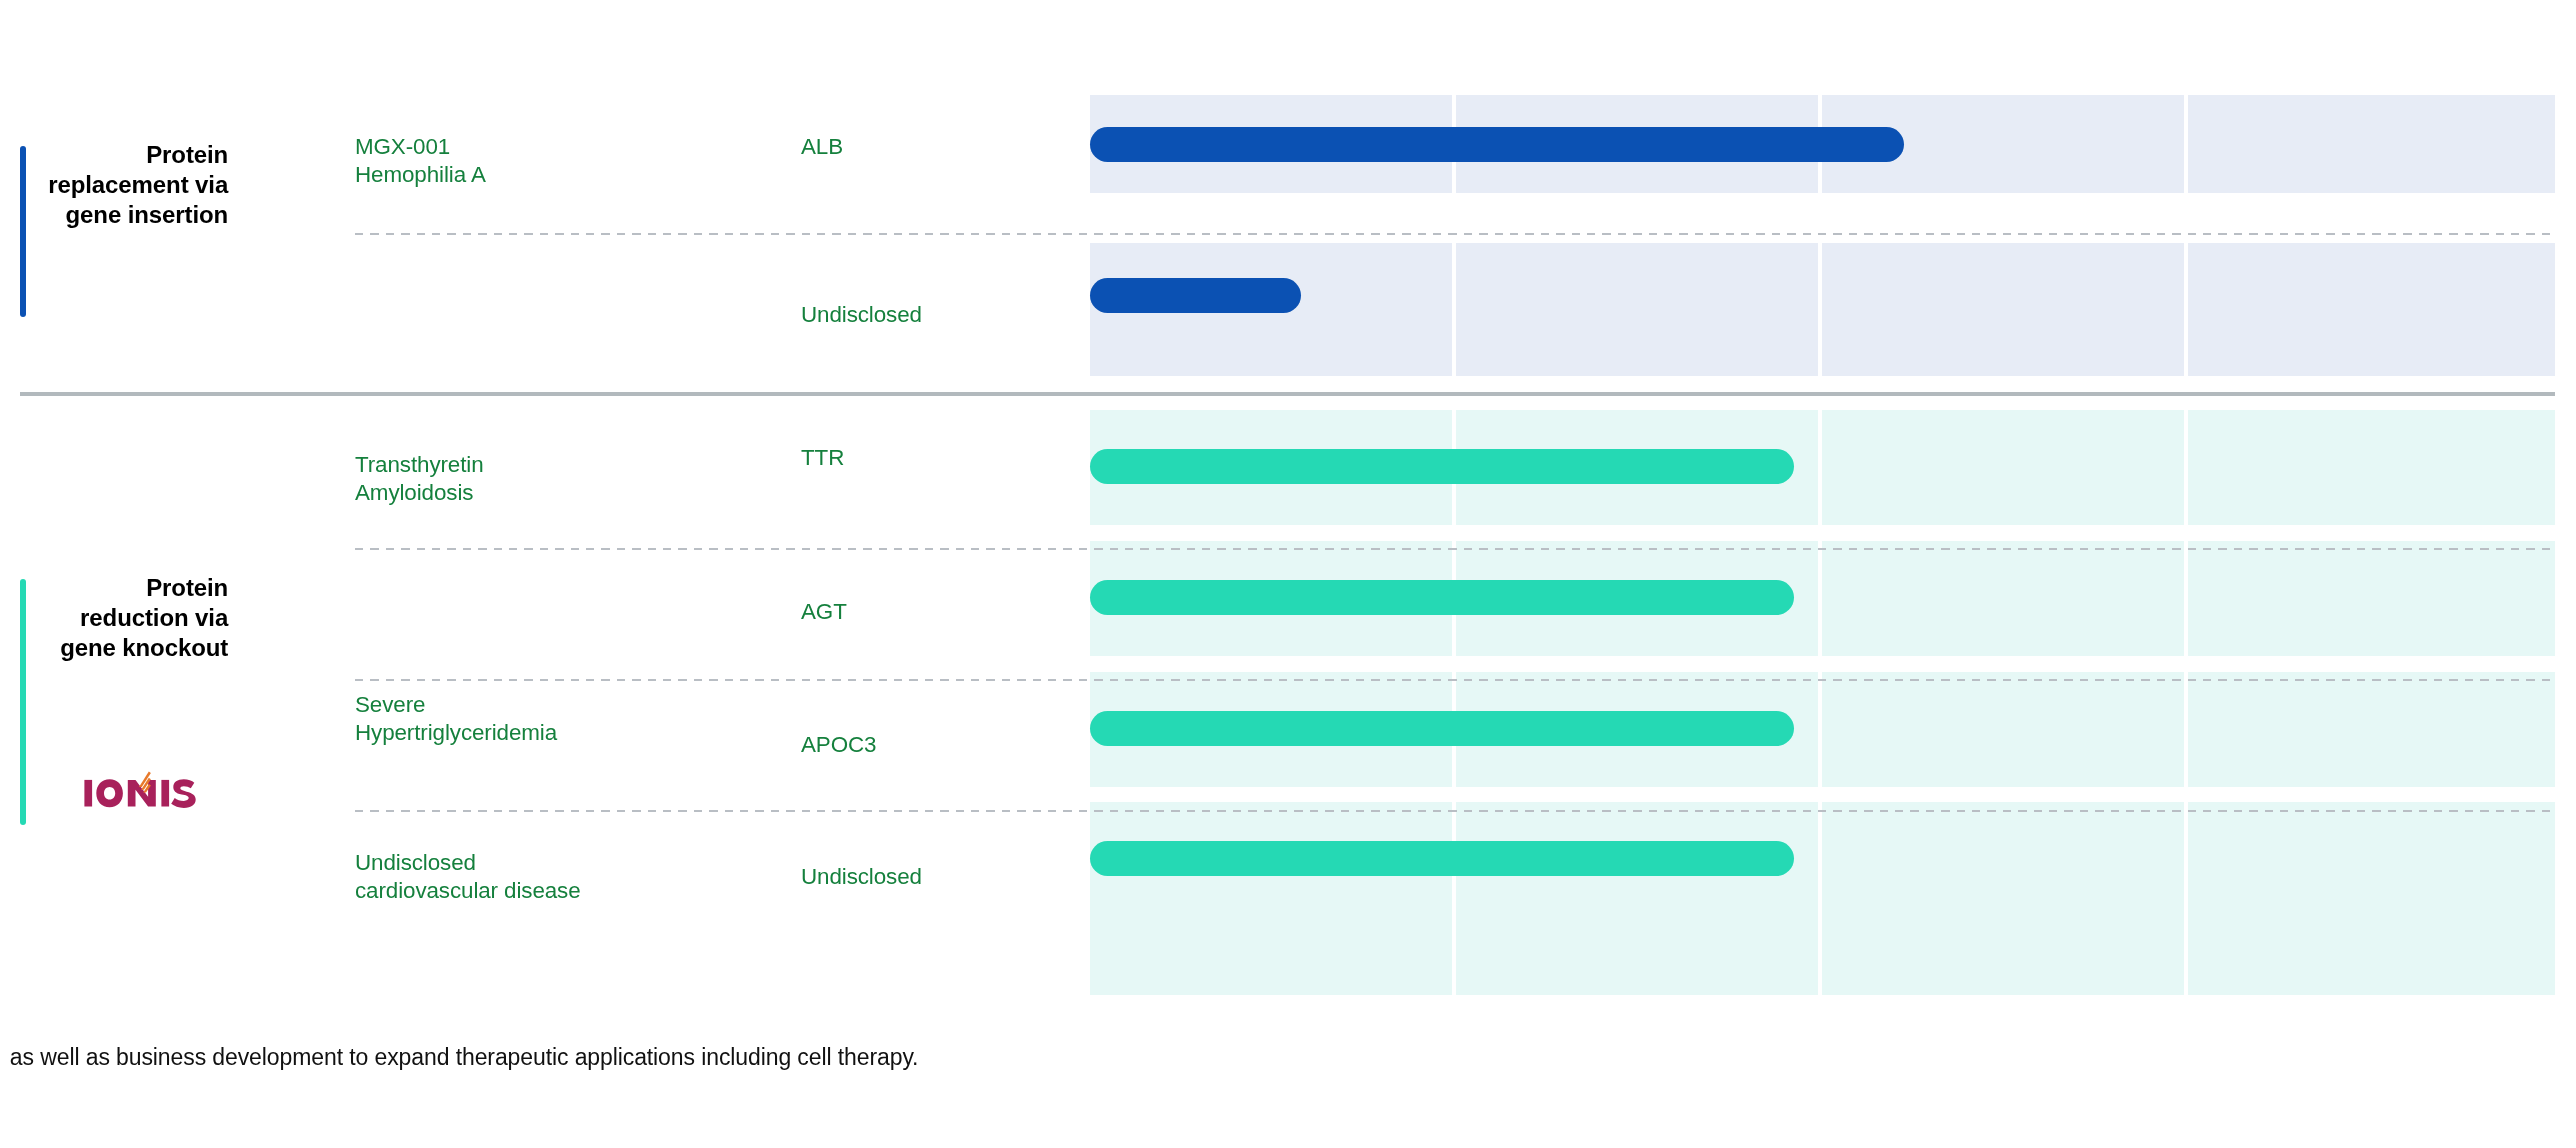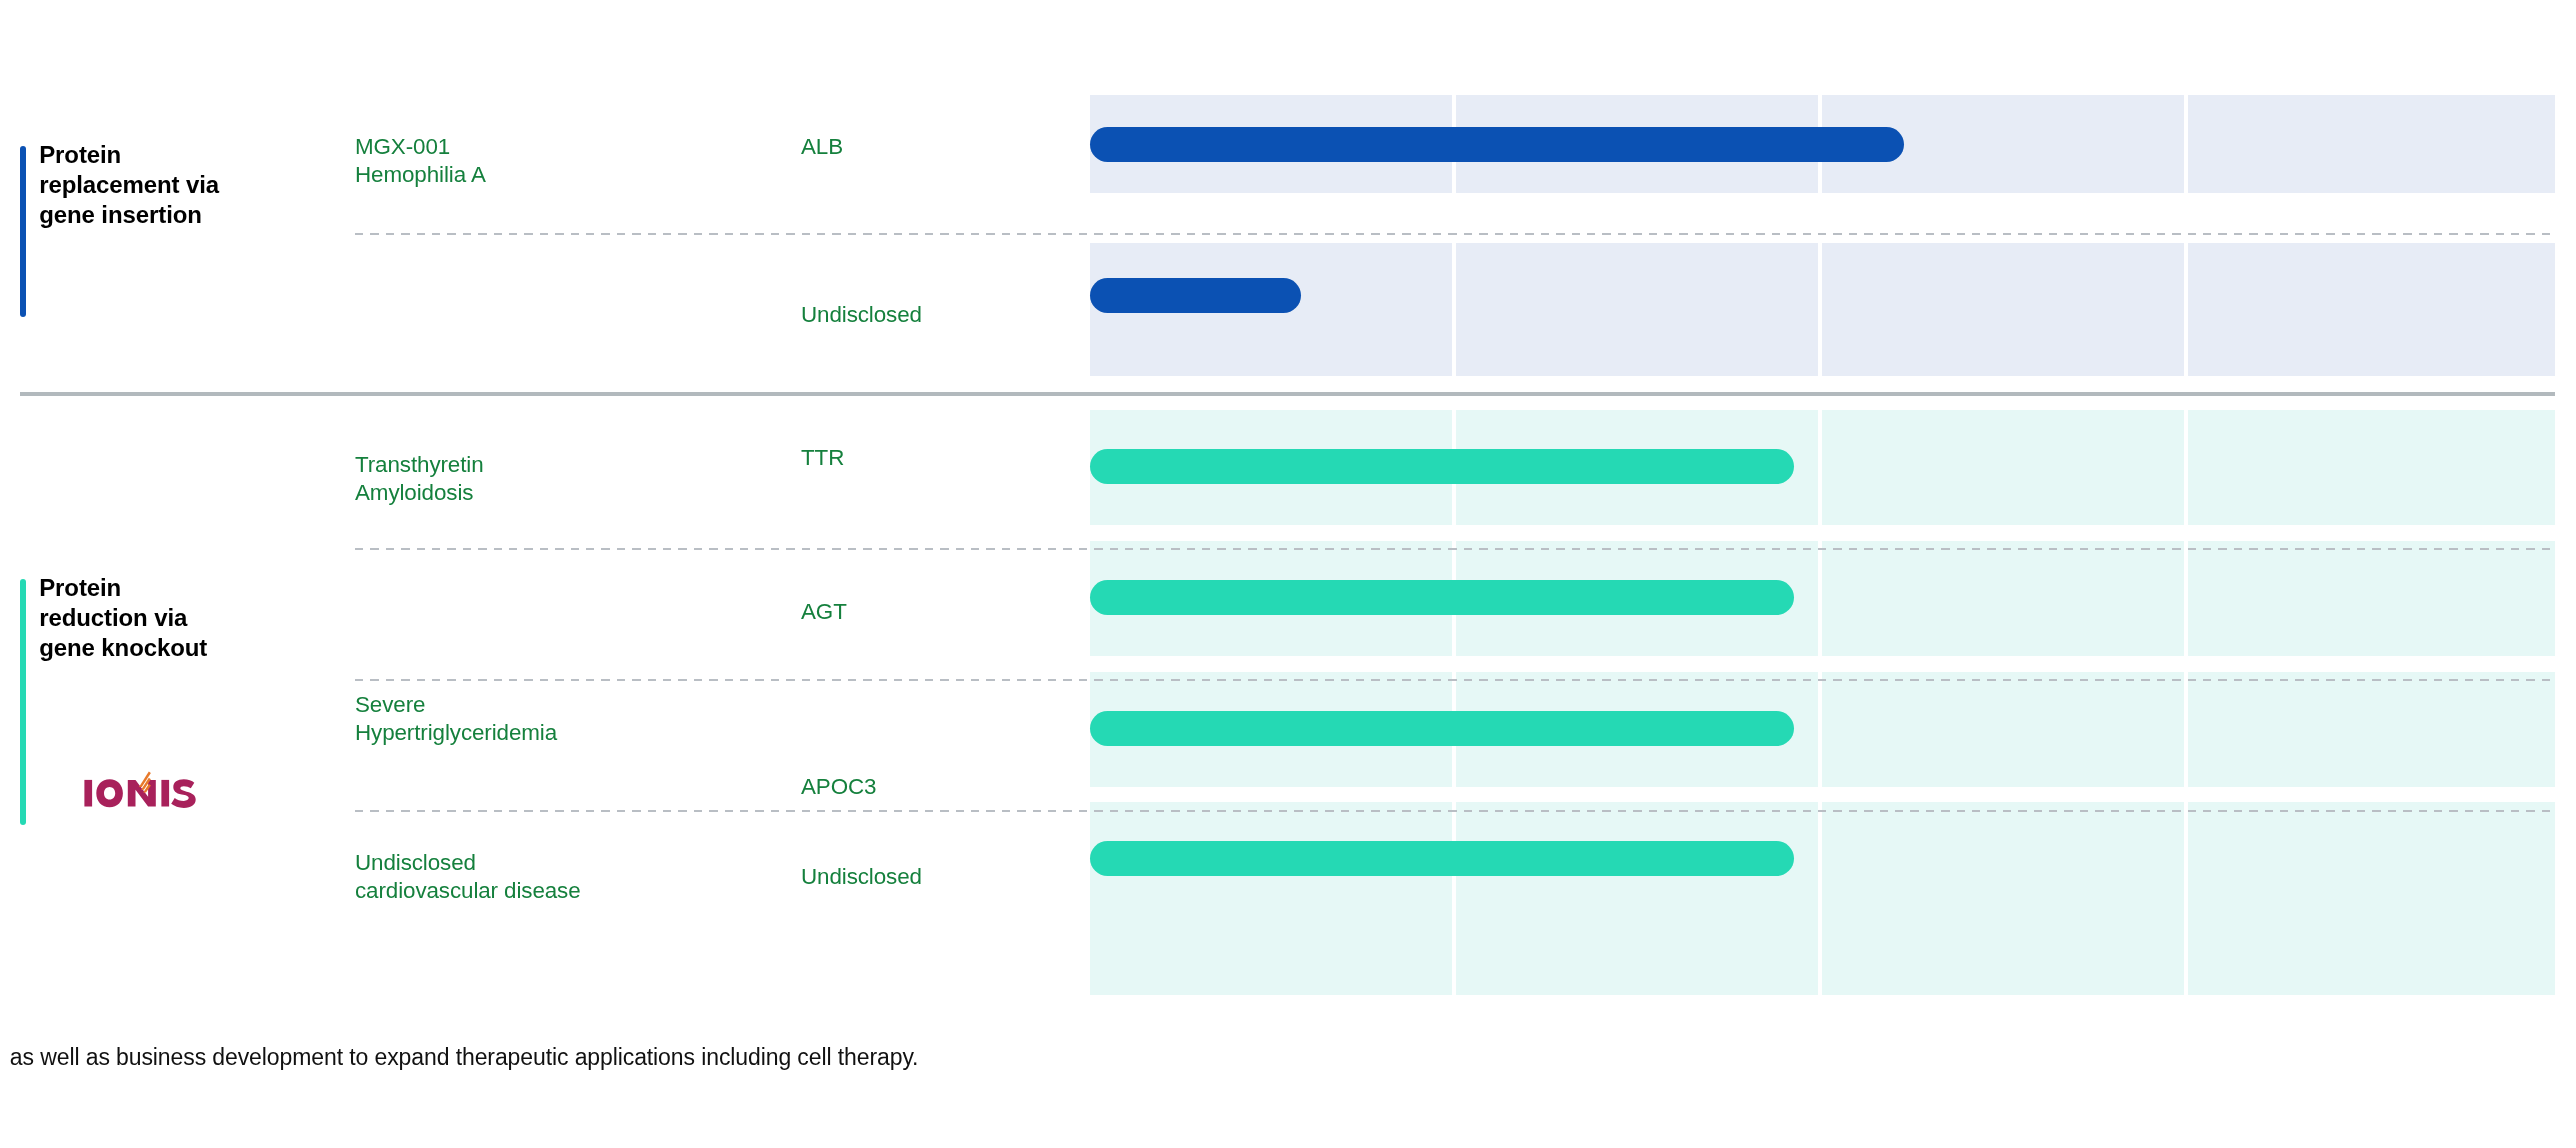--- a/index.html
+++ b/index.html
@@ -100,20 +100,21 @@
   .platform-name {
     position: absolute;
     left: 19.6px;
     top: -5.6px;
     width: 189px;
     font-size: 24px;
     font-weight: bold;
     line-height: 30px;
     color: #000000;
     letter-spacing: -0.1px;
+    text-align: right;
   }
 
   .cell-text {
     position: absolute;
     font-size: 22.4px;
     line-height: 28px;
     color: #15803d;
     letter-spacing: -0.1px;
   }
   .indication { left: 355px; width: 434px; }
@@ -252,21 +253,21 @@
   <div class="cell-text indication" style="top:451px">Transthyretin<br>Amyloidosis</div>
   <div class="cell-text target" style="top:444px">TTR</div>
 
   <div class="row-divider" style="top:548px"></div>
 
   <div class="cell-text target" style="top:598px">AGT</div>
 
   <div class="row-divider" style="top:679px"></div>
 
   <div class="cell-text indication" style="top:691px">Severe<br>Hypertriglyceridemia</div>
-  <div class="cell-text target" style="top:773px">APOC3</div>
+  <div class="cell-text target" style="top:731px">APOC3</div>
 
   <div class="row-divider" style="top:810px"></div>
 
   <div class="cell-text indication" style="top:849px">Undisclosed<br>cardiovascular disease</div>
   <div class="cell-text target" style="top:863px">Undisclosed</div>
 
   <div class="footnote">
     <div>as well as business development to expand therapeutic applications including cell therapy.</div>
   </div>
 

